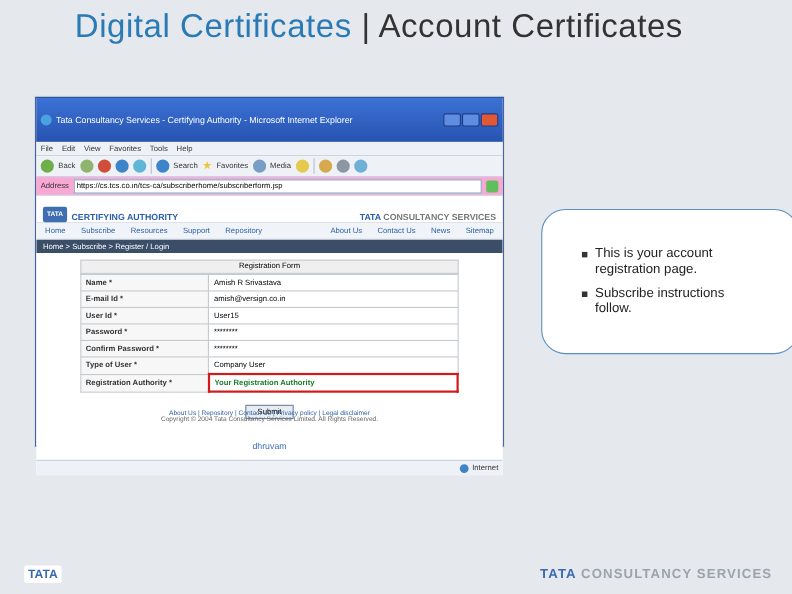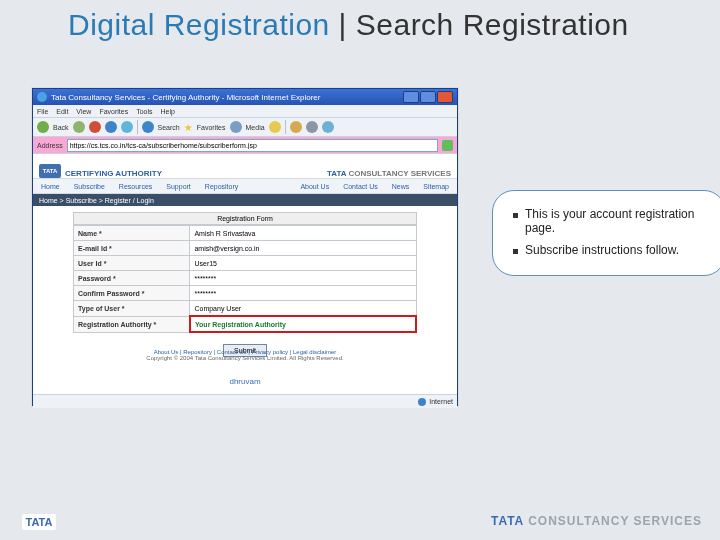--- a/index.html
+++ b/index.html
@@ -1,20 +1,20 @@
 <!DOCTYPE html>
 <html><head>
 <meta charset="utf-8">
 <style>
   html,body{margin:0;padding:0;width:720px;height:540px;background:#e5e9ed;font-family:Arial,Helvetica,sans-serif;overflow:hidden}
   .slide{position:relative;width:720px;height:540px}
   .title{position:absolute;left:68px;top:8px;font-size:30px;letter-spacing:.5px;color:#333}
   .title .blue{color:#2a7ab5}
   .win{position:absolute;left:32px;top:88px;width:424px;height:316px;background:#fff;border:1px solid #1a3f87;box-shadow:0 0 0 1px rgba(0,0,0,.05)}
-  .win-titlebar{height:16px;background:linear-gradient(#3b72d6,#2753b0);display:flex;align-items:center;color:#fff;font-size:8px;padding:0 4px}
+  .win-titlebar{height:16px;background:linear-gradient(#3b72d6,#2753b0);display:flex;align-items:center;color:#fff;font-size:8px;padding:12px 4px}
   .win-titlebar .ie-logo{width:10px;height:10px;background:#4aa3e0;border-radius:50%;margin-right:4px;flex:0 0 auto}
   .win-titlebar .ttl{flex:1 1 auto;white-space:nowrap;overflow:hidden}
   .win-btns{display:flex;gap:1px}
   .win-btns span{width:14px;height:10px;background:#5f8ee0;border:1px solid #1e3c84;border-radius:2px;display:inline-block}
   .win-btns .close{background:#e25836}
   .menubar{height:12px;background:#eef2f7;font-size:7px;color:#333;display:flex;gap:8px;padding:0 4px;align-items:center;border-bottom:1px solid #c9d2e2}
   .toolbar{height:18px;background:#eef2f7;display:flex;align-items:center;gap:4px;padding:0 4px;font-size:7px;color:#333;border-bottom:1px solid #c9d2e2}
   .toolbar .ico{width:12px;height:12px;background:#6fae4a;border-radius:50%}
   .toolbar .ico.red{background:#d04e39}
   .toolbar .ico.blue{background:#3e84c8}
@@ -44,36 +44,36 @@
   .hi{border:2px solid #d11a1a !important;color:#197b2e;font-weight:bold;text-align:left}
   .submit-row{text-align:center;padding:6px 0}
   .submit-btn{font-size:7px;padding:2px 10px;background:#e8edf2;border:1px solid #6f86a8;cursor:pointer}
   .ftr{position:absolute;bottom:22px;left:0;right:0;text-align:center;font-size:6px;color:#2b5fa6}
   .ftr .cp{color:#666}
   .brand-dh{font-size:8px;color:#3a6fb3;margin-top:16px}
   .statusbar{position:absolute;bottom:0;left:0;right:0;height:13px;background:#eef2f7;border-top:1px solid #c9d2e2;display:flex;align-items:center;font-size:7px;color:#333;padding:0 4px}
   .statusbar .net{margin-left:auto;display:flex;align-items:center;gap:3px}
   .statusbar .globe{width:8px;height:8px;background:#3e84c8;border-radius:50%}
   .callout{position:absolute;left:492px;top:190px;width:196px;border:1px solid #5b90c2;border-radius:22px;background:#fff;padding:12px 16px 14px 20px;font-size:12px;color:#222}
-  .callout ul{margin:0;padding:0;list-style:none}
+  .callout ul{margin:16px;padding:0;list-style:none}
   .callout li{padding:4px 0 4px 12px;position:relative}
   .callout li:before{content:"";position:absolute;left:0;top:10px;width:5px;height:5px;background:#333}
   .footer-brand{position:absolute;left:22px;bottom:10px;display:flex;align-items:center;gap:6px}
   .footer-brand .tlogo{width:34px;height:16px;background:#fff;color:#3a6bb1;font-weight:bold;font-size:11px;display:flex;align-items:center;justify-content:center;border-radius:2px}
   .footer-right{position:absolute;right:18px;bottom:12px;font-size:12px;font-weight:bold;letter-spacing:1px}
   .footer-right .a{color:#3a6bb1}
   .footer-right .b{color:#9ca3ad}
 </style>
 </head>
 <body>
 
 <div class="slide">
 
   <div class="title">
-    <span class="blue">Digital Registration</span><span> | </span><span>Search Registration</span>
+    <span class="blue">Digital Certificates</span><span> | </span><span>Account Certificates</span>
   </div>
 
   <div class="win">
     <div class="win-titlebar">
       <span class="ie-logo"></span>
       <span class="ttl">Tata Consultancy Services - Certifying Authority - Microsoft Internet Explorer</span>
       <span class="win-btns">
         <span></span>
         <span></span>
         <span class="close"></span>

